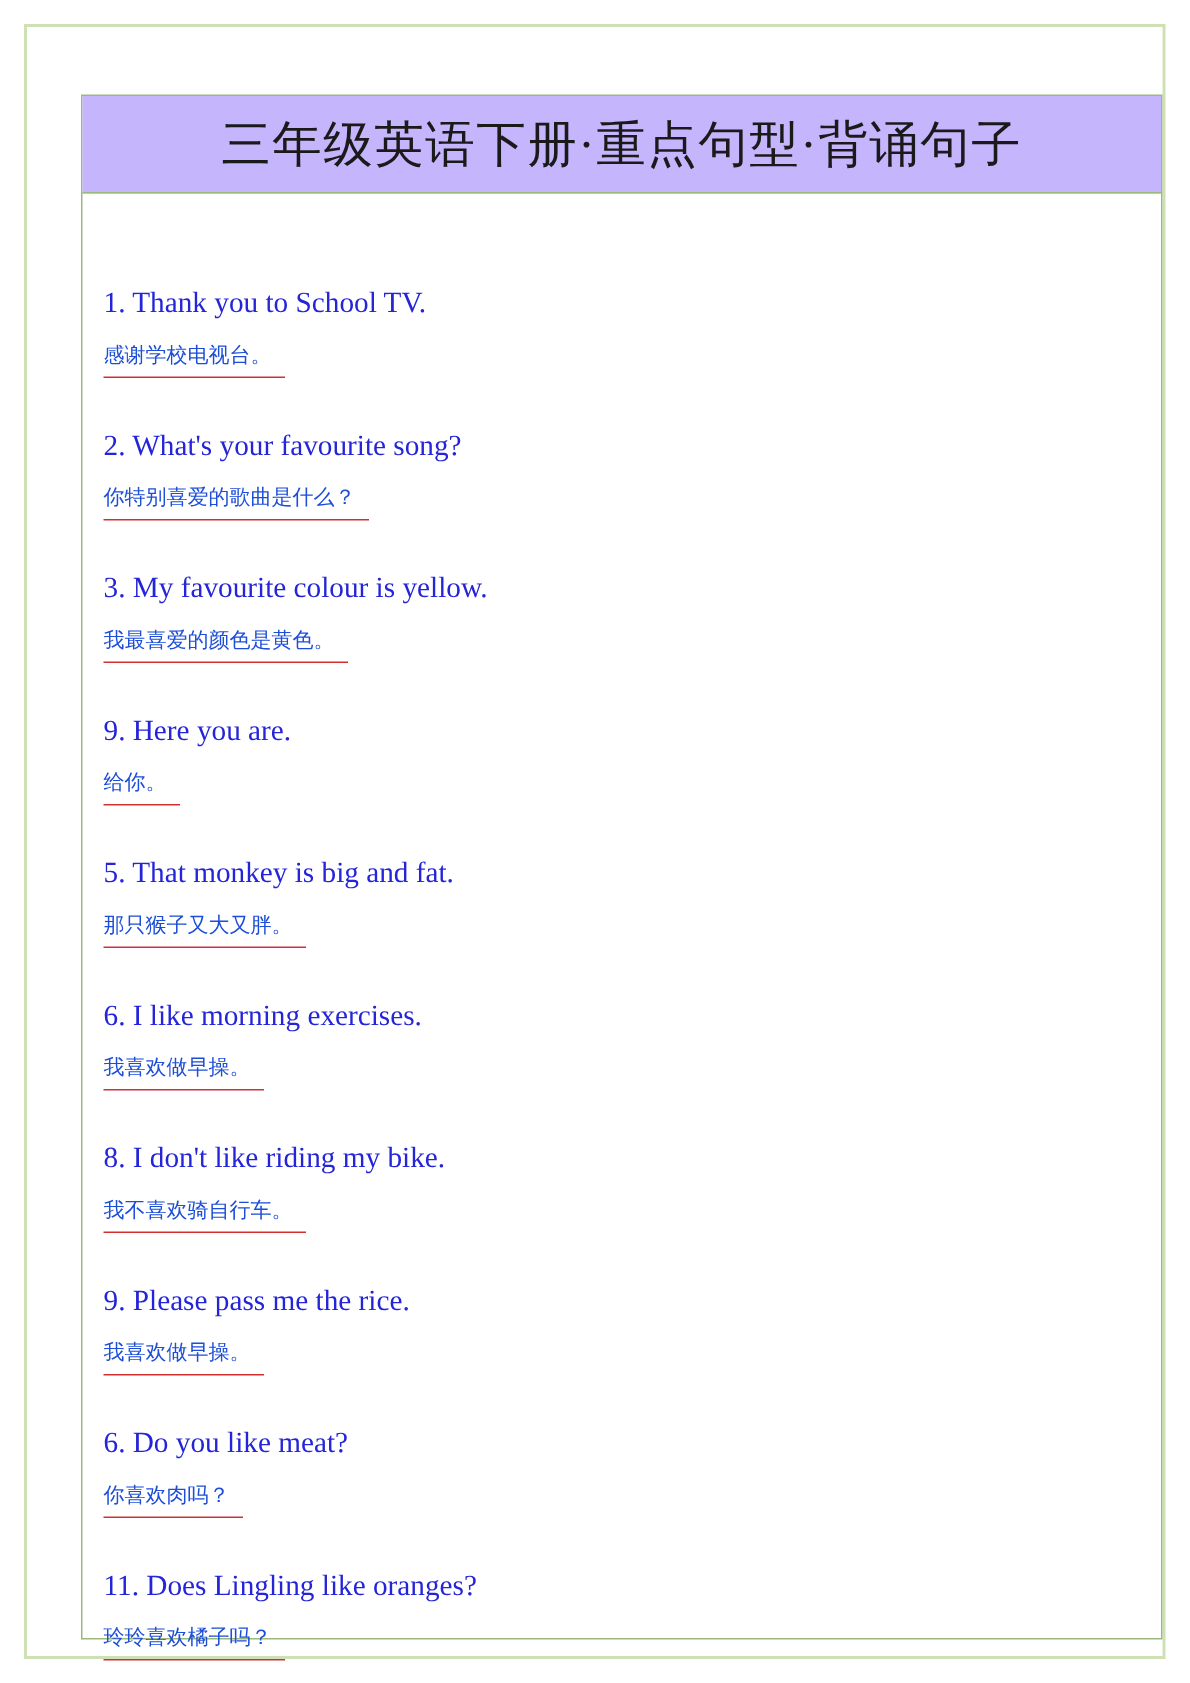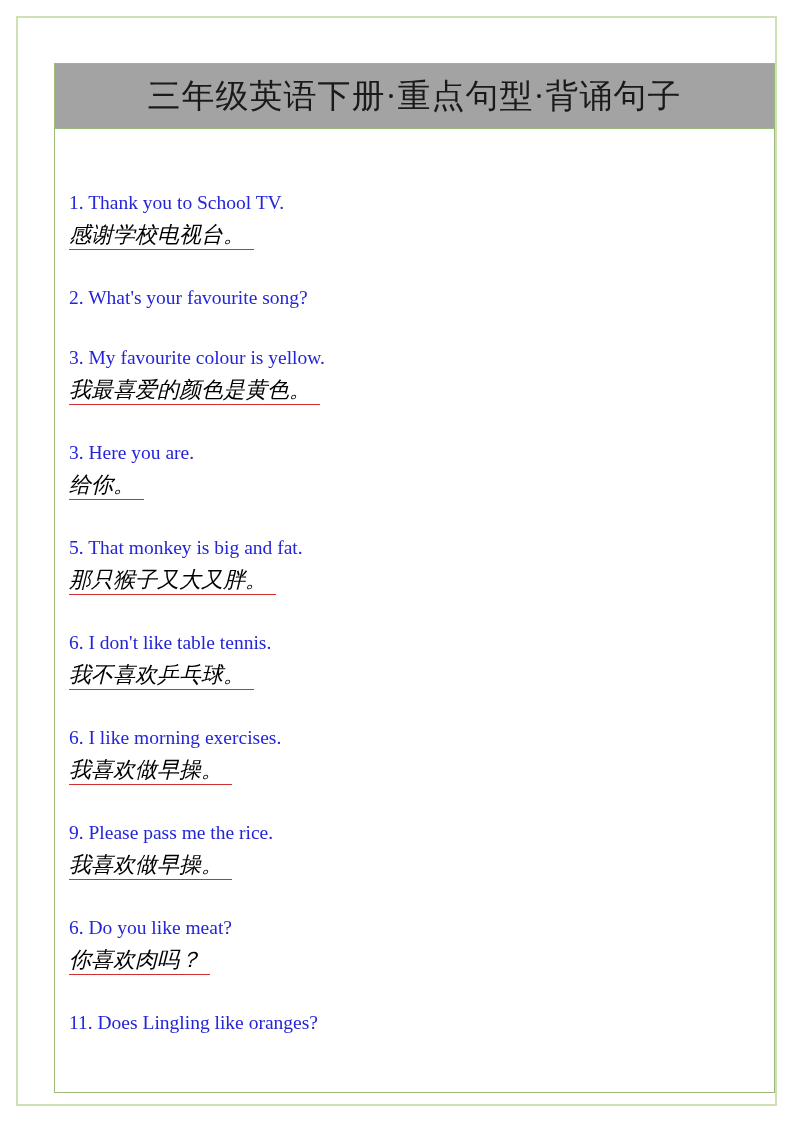--- a/index.html
+++ b/index.html
@@ -26,21 +26,21 @@
     left: 36px;
     top: 45px;
     width: 721px;
     height: 1030px;
     border: 1px solid #9ab97a;
     box-sizing: border-box;
     background: #ffffff;
   }
   .title-bar {
     height: 65px;
-    background: #a3a3a3;
+    background: #c4b5fd;
     border-bottom: 1px solid #9ab97a;
     display: flex;
     align-items: center;
     justify-content: center;
     box-sizing: border-box;
     text-align: center;
   }
   .title-text {
     font-family: "Liberation Serif", serif;
     font-size: 33px;
@@ -62,24 +62,23 @@
     font-size: 19.5px;
     line-height: 32px;
     padding-left: 2px;
   }
   .cn-wrap {
     line-height: 35px;
     padding-left: 2px;
   }
   .cn {
     display: inline-block;
-    color: #000000;
+    color: #1d4ed8;
     font-family: "DejaVu Serif", serif;
-    font-size: 22px;
-    font-style: italic;
+    font-size: 14px;
     border-bottom: 1.3px solid #d03030;
     padding: 0 9px 1px 0;
     line-height: 26px;
   }
 </style>
 </head>
 <body>
 
 <div class="page">
   <div class="sheet">
@@ -90,57 +89,59 @@
 
     <div class="content">
 
       <div class="item">
         <div class="en">1. Thank you to School TV.</div>
         <div class="cn-wrap"><span class="cn">感谢学校电视台。</span></div>
       </div>
 
       <div class="item">
         <div class="en">2. What's your favourite song?</div>
+        <div class="cn-wrap"><span class="cn">你特别喜爱的歌曲是什么？</span></div>
       </div>
 
       <div class="item">
         <div class="en">3. My favourite colour is yellow.</div>
         <div class="cn-wrap"><span class="cn">我最喜爱的颜色是黄色。</span></div>
       </div>
 
       <div class="item">
-        <div class="en">3. Here you are.</div>
+        <div class="en">9. Here you are.</div>
         <div class="cn-wrap"><span class="cn">给你。</span></div>
       </div>
 
       <div class="item">
         <div class="en">5. That monkey is big and fat.</div>
         <div class="cn-wrap"><span class="cn">那只猴子又大又胖。</span></div>
       </div>
 
-      <div class="item">
-        <div class="en">6. I don't like table tennis.</div>
-        <div class="cn-wrap"><span class="cn">我不喜欢乒乓球。</span></div>
-      </div>
 
       <div class="item">
         <div class="en">6. I like morning exercises.</div>
         <div class="cn-wrap"><span class="cn">我喜欢做早操。</span></div>
       </div>
 
+      <div class="item">
+        <div class="en">8. I don't like riding my bike.</div>
+        <div class="cn-wrap"><span class="cn">我不喜欢骑自行车。</span></div>
+      </div>
 
       <div class="item">
         <div class="en">9. Please pass me the rice.</div>
         <div class="cn-wrap"><span class="cn">我喜欢做早操。</span></div>
       </div>
 
       <div class="item">
         <div class="en">6. Do you like meat?</div>
         <div class="cn-wrap"><span class="cn">你喜欢肉吗？</span></div>
       </div>
 
       <div class="item">
         <div class="en">11. Does Lingling like oranges?</div>
+        <div class="cn-wrap"><span class="cn">玲玲喜欢橘子吗？</span></div>
       </div>
 
     </div>
   </div>
 </div>
 
 </body></html>

